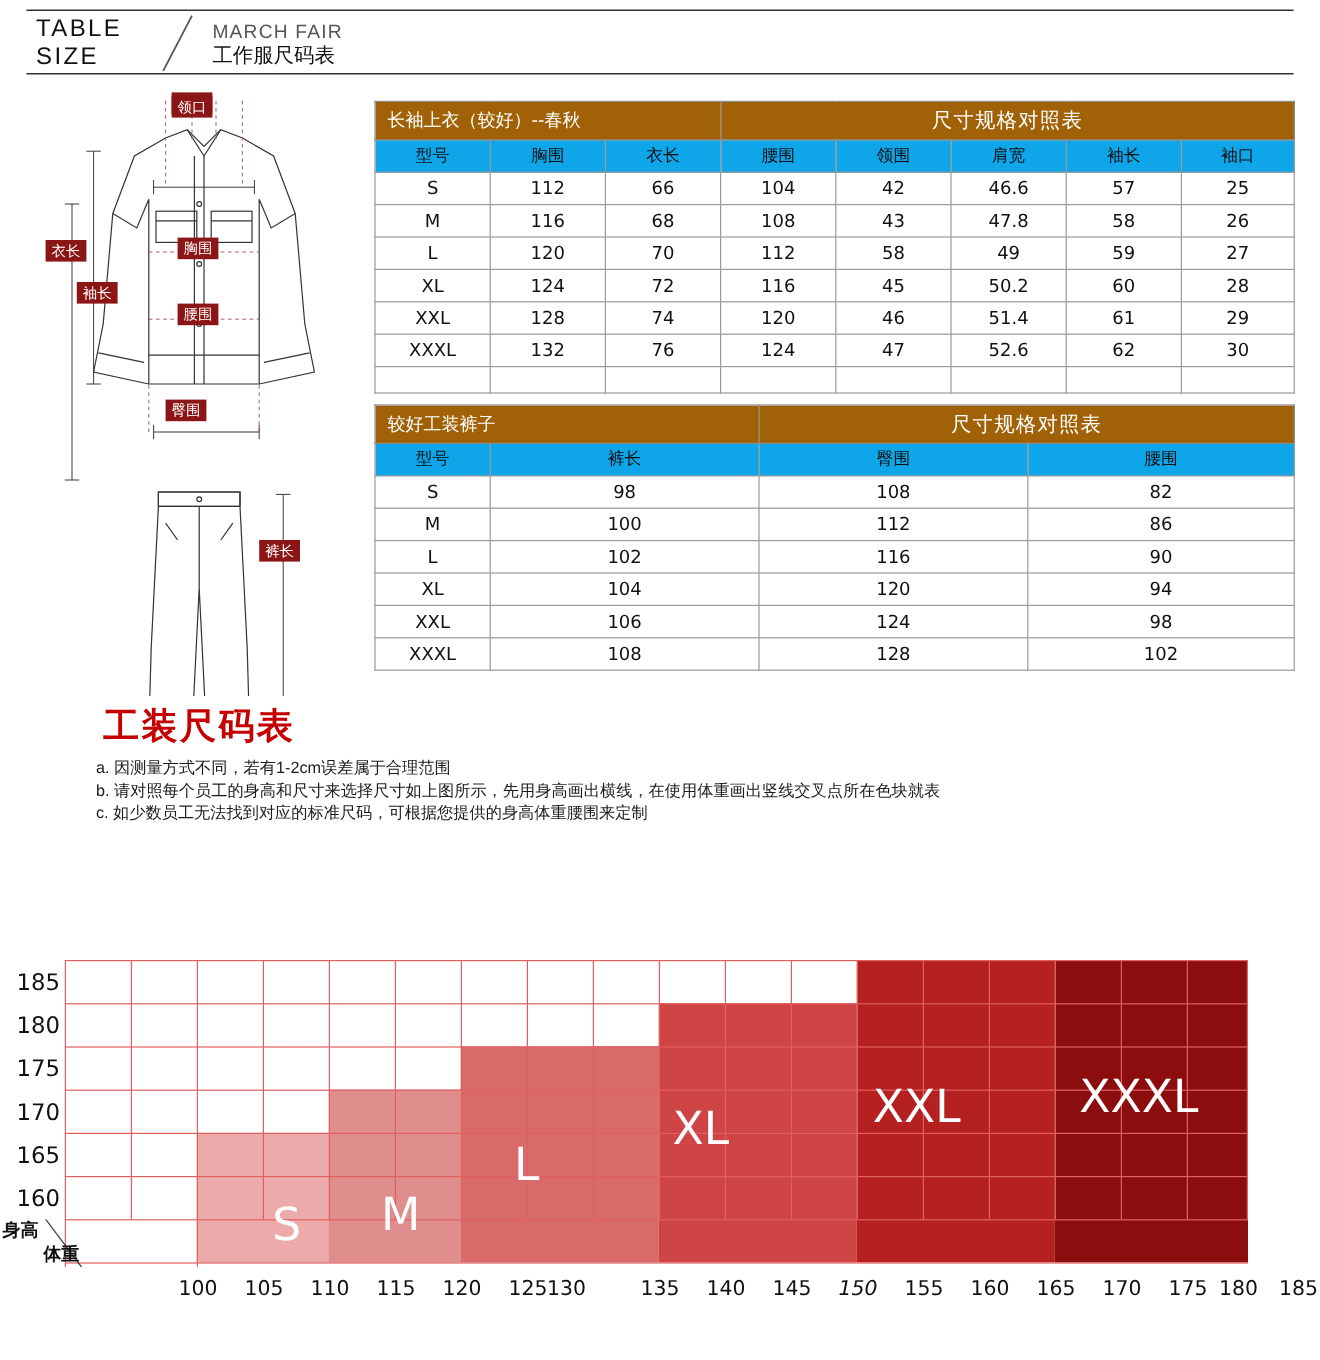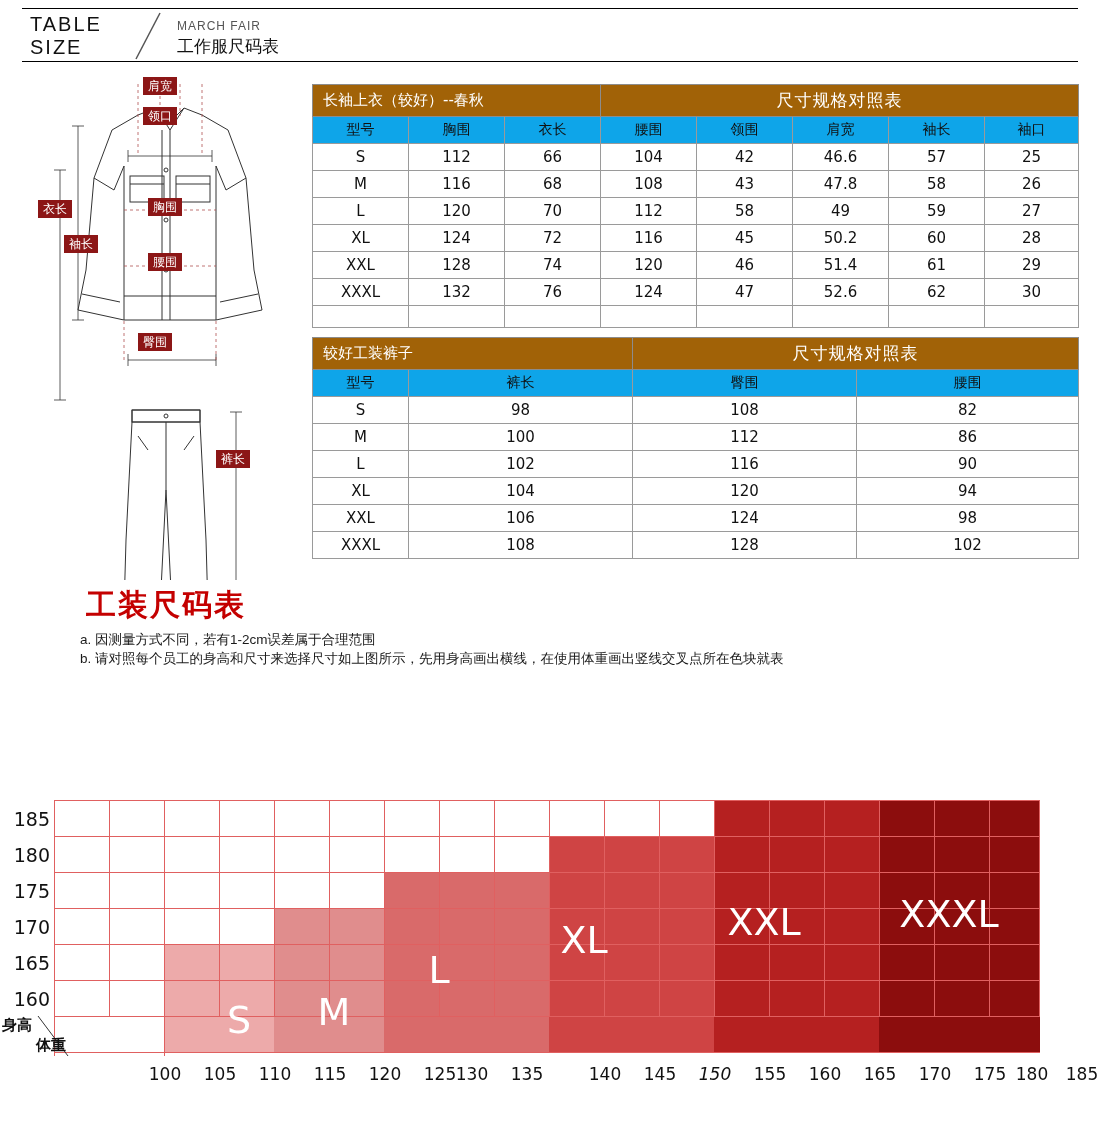--- a/index.html
+++ b/index.html
@@ -34,21 +34,21 @@
   }
   .hdr-slash {
     position: absolute;
     left: 108px; top: 2px;
     width: 38px; height: 50px;
   }
   .hdr-slash svg { display:block; }
   .hdr-en {
     position: absolute;
     left: 155px; top: 10px;
-    font-size: 12px;
+    font-size: 16px;
     letter-spacing: 1px;
     color: #555;
   }
   .hdr-cn {
     position: absolute;
     left: 155px; top: 26px;
     font-size: 17px;
     color: #111;
   }
 
@@ -267,21 +267,21 @@
           <line x1="160" y1="14" x2="160" y2="46"></line>
           <line x1="104" y1="140" x2="196" y2="140"></line>
           <line x1="104" y1="196" x2="196" y2="196"></line>
           <line x1="104" y1="290" x2="104" y2="250"></line>
           <line x1="196" y1="290" x2="196" y2="250"></line>
         </g>
       </g>
     </svg>
 
     <div class="tag" style="left:123px; top:7px;">肩宽</div>
-    <div class="tag" style="left:123px; top:37px;">领口</div>
+    <div class="tag" style="left:123px; top:10px;">领口</div>
     <div class="tag" style="left:128px; top:128px;">胸围</div>
     <div class="tag" style="left:18px;  top:130px;">衣长</div>
     <div class="tag" style="left:44px;  top:165px;">袖长</div>
     <div class="tag" style="left:128px; top:183px;">腰围</div>
     <div class="tag" style="left:118px; top:263px;">臀围</div>
     <div class="tag" style="left:196px; top:380px;">裤长</div>
   </div>
 
   <div class="tbl-wrap" style="left:312px; top:84px;">
     <table class="size" style="width:766px;">
@@ -441,20 +441,21 @@
         </tr>
       </tbody>
     </table>
   </div>
 
   <div class="red-title">工装尺码表</div>
 
   <div class="notes">
     <p>a. 因测量方式不同，若有1-2cm误差属于合理范围</p>
     <p>b. 请对照每个员工的身高和尺寸来选择尺寸如上图所示，先用身高画出横线，在使用体重画出竖线交叉点所在色块就表</p>
+    <p>c. 如少数员工无法找到对应的标准尺码，可根据您提供的身高体重腰围来定制</p>
   </div>
 
   <div class="matrix">
 
     <div class="cell" style="left:110px; top:144px; width:220px; height:108px; background:#edaaaa;"></div>
     <div class="cell" style="left:220px; top:108px; width:110px; height:144px; background:#e08d8d;"></div>
     <div class="cell" style="left:330px; top:72px;  width:165px; height:180px; background:#d96a6a;"></div>
     <div class="cell" style="left:495px; top:36px;  width:165px; height:216px; background:#cf4444;"></div>
     <div class="cell" style="left:660px; top:0px;   width:165px; height:252px; background:#b52020;"></div>
     <div class="cell" style="left:825px; top:0px;   width:161px; height:252px; background:#8c0d0d;"></div>
@@ -506,21 +507,21 @@
     <div class="ylabel" style="left:-60px; top:152px;">165</div>
     <div class="ylabel" style="left:-60px; top:188px;">160</div>
 
     <div class="xlabel" style="left:83px;  top:264px; width:56px;">100</div>
     <div class="xlabel" style="left:138px; top:264px; width:56px;">105</div>
     <div class="xlabel" style="left:193px; top:264px; width:56px;">110</div>
     <div class="xlabel" style="left:248px; top:264px; width:56px;">115</div>
     <div class="xlabel" style="left:303px; top:264px; width:56px;">120</div>
     <div class="xlabel" style="left:358px; top:264px; width:56px;">125</div>
     <div class="xlabel" style="left:390px; top:264px; width:56px;">130</div>
-    <div class="xlabel" style="left:445px; top:264px; width:56px;">135</div>
+    <div class="xlabel" style="left:468px; top:264px; width:56px;">135</div>
     <div class="xlabel" style="left:523px; top:264px; width:56px;">140</div>
     <div class="xlabel" style="left:578px; top:264px; width:56px;">145</div>
     <div class="xlabel" style="left:633px; top:264px; width:56px;font-style:italic;">150</div>
     <div class="xlabel" style="left:688px; top:264px; width:56px;">155</div>
     <div class="xlabel" style="left:743px; top:264px; width:56px;">160</div>
     <div class="xlabel" style="left:798px; top:264px; width:56px;">165</div>
     <div class="xlabel" style="left:853px; top:264px; width:56px;">170</div>
     <div class="xlabel" style="left:908px; top:264px; width:56px;">175</div>
     <div class="xlabel" style="left:950px; top:264px; width:56px;">180</div>
     <div class="xlabel" style="left:1000px; top:264px; width:56px;">185</div>

